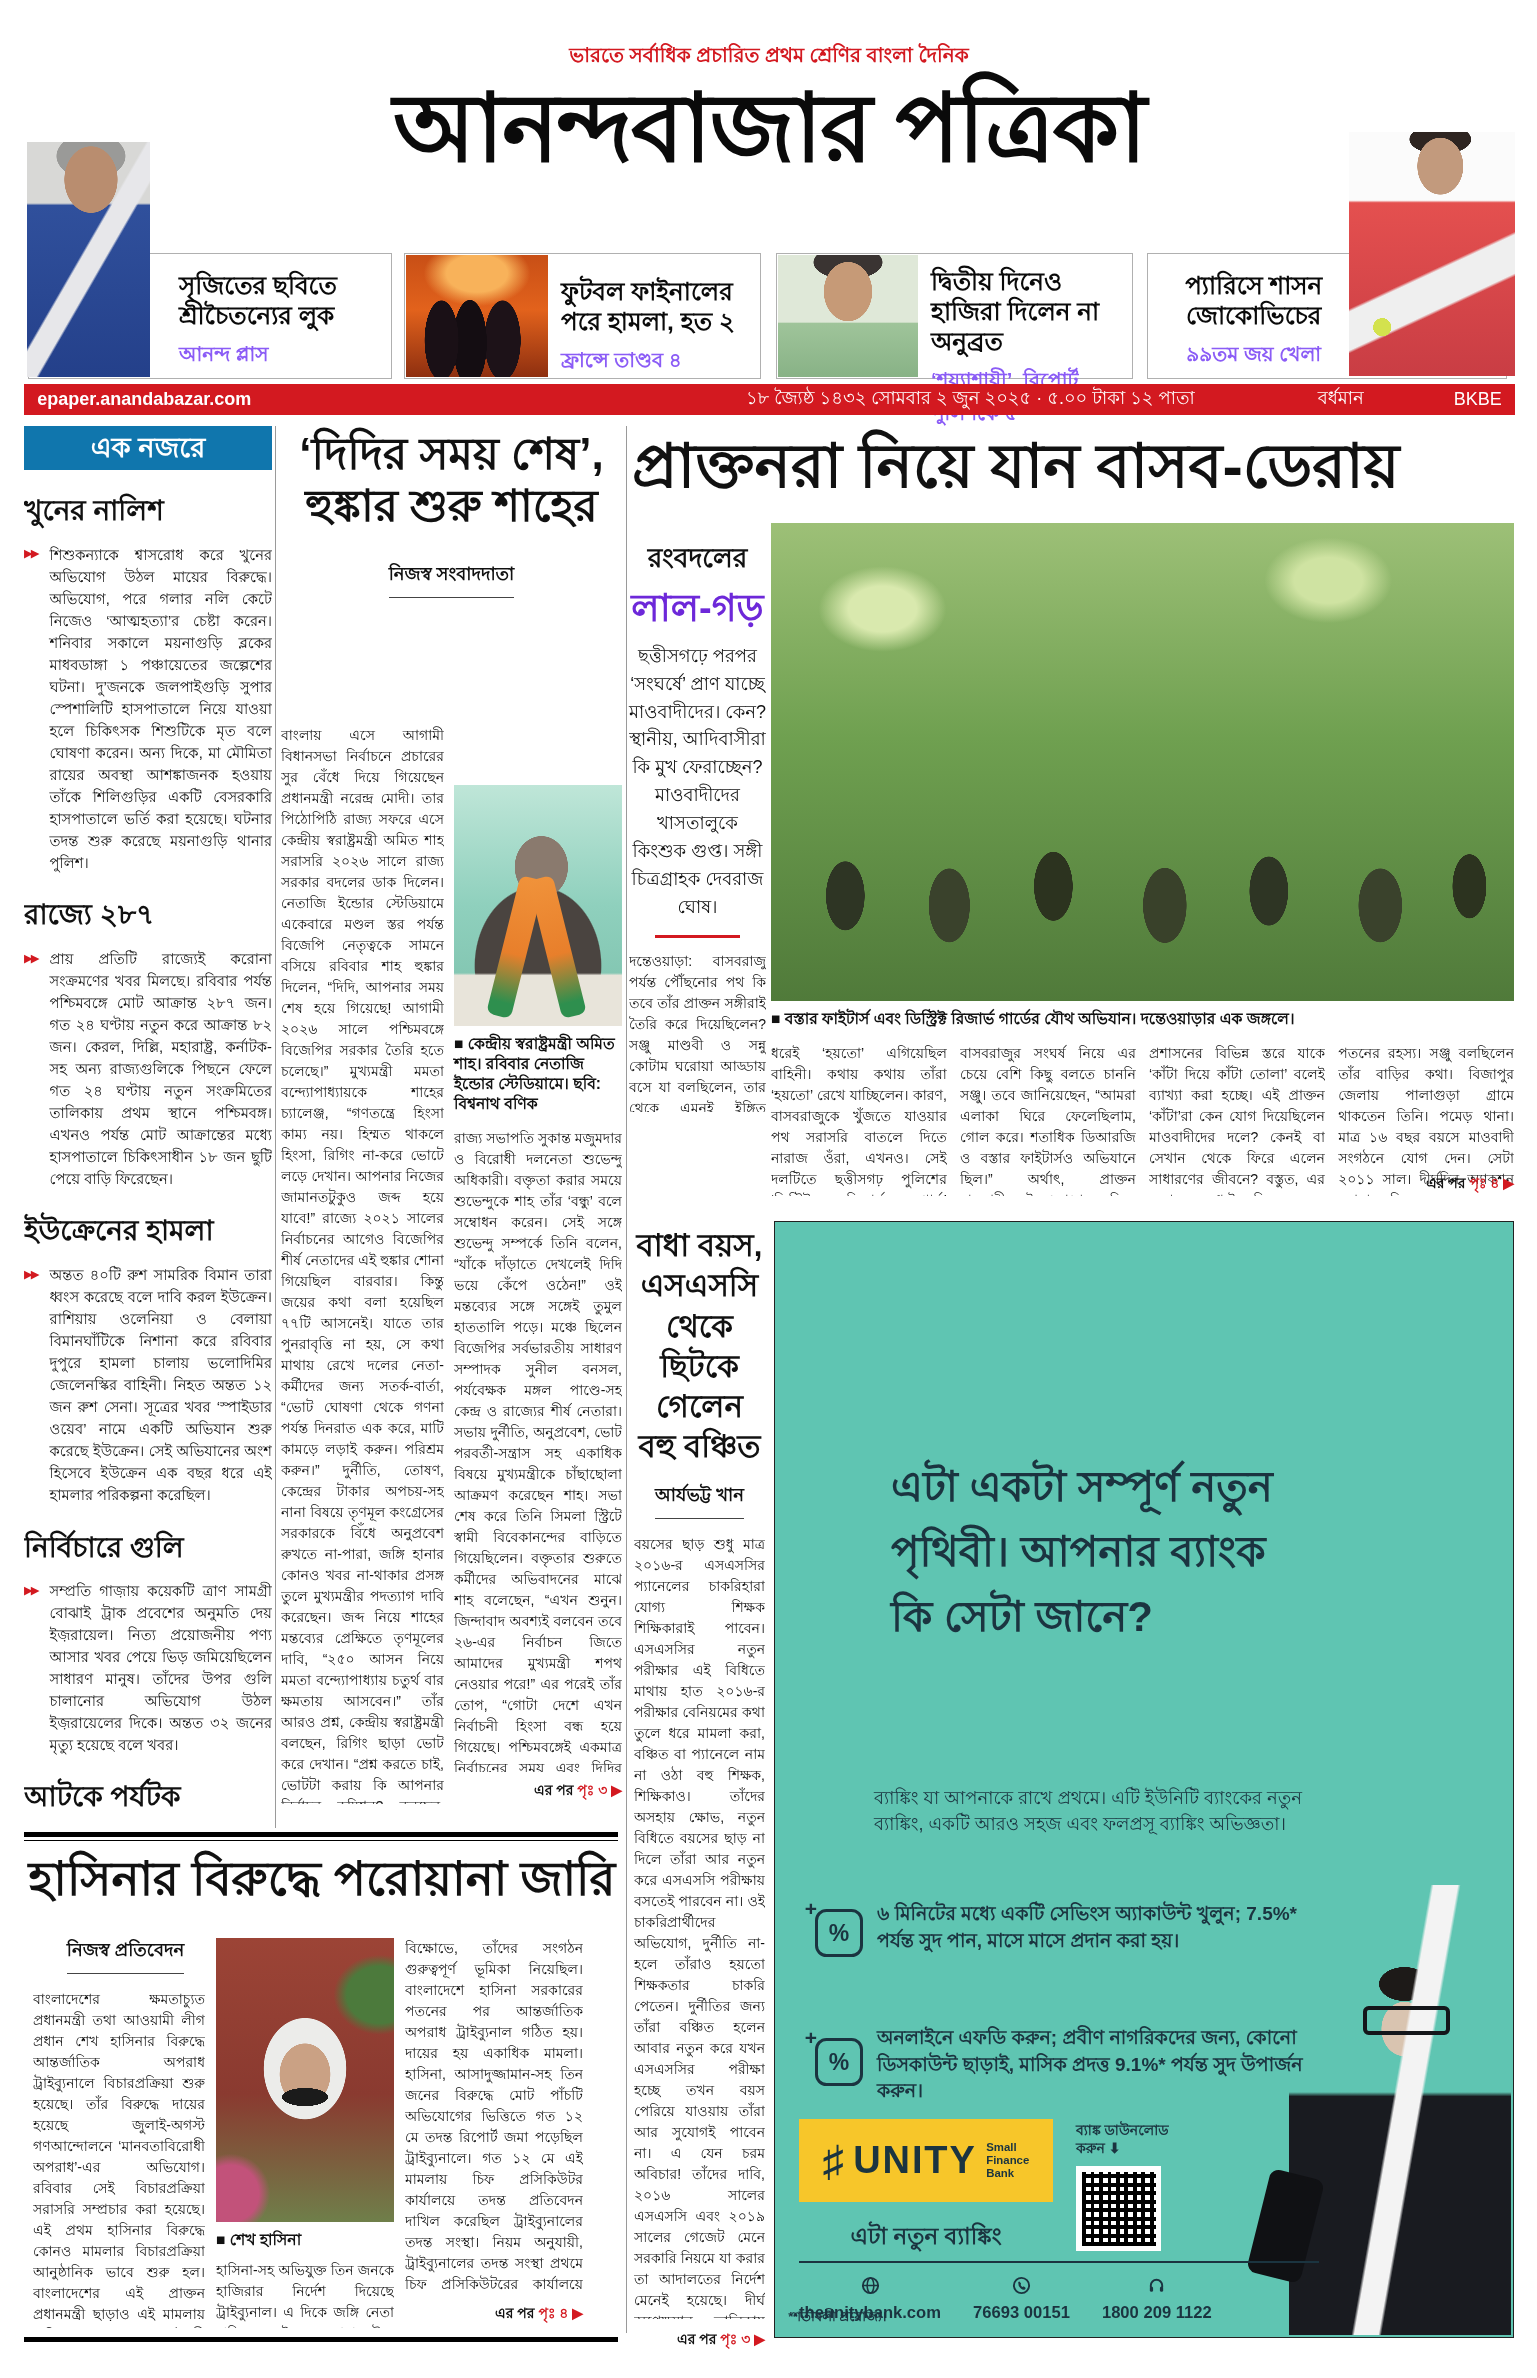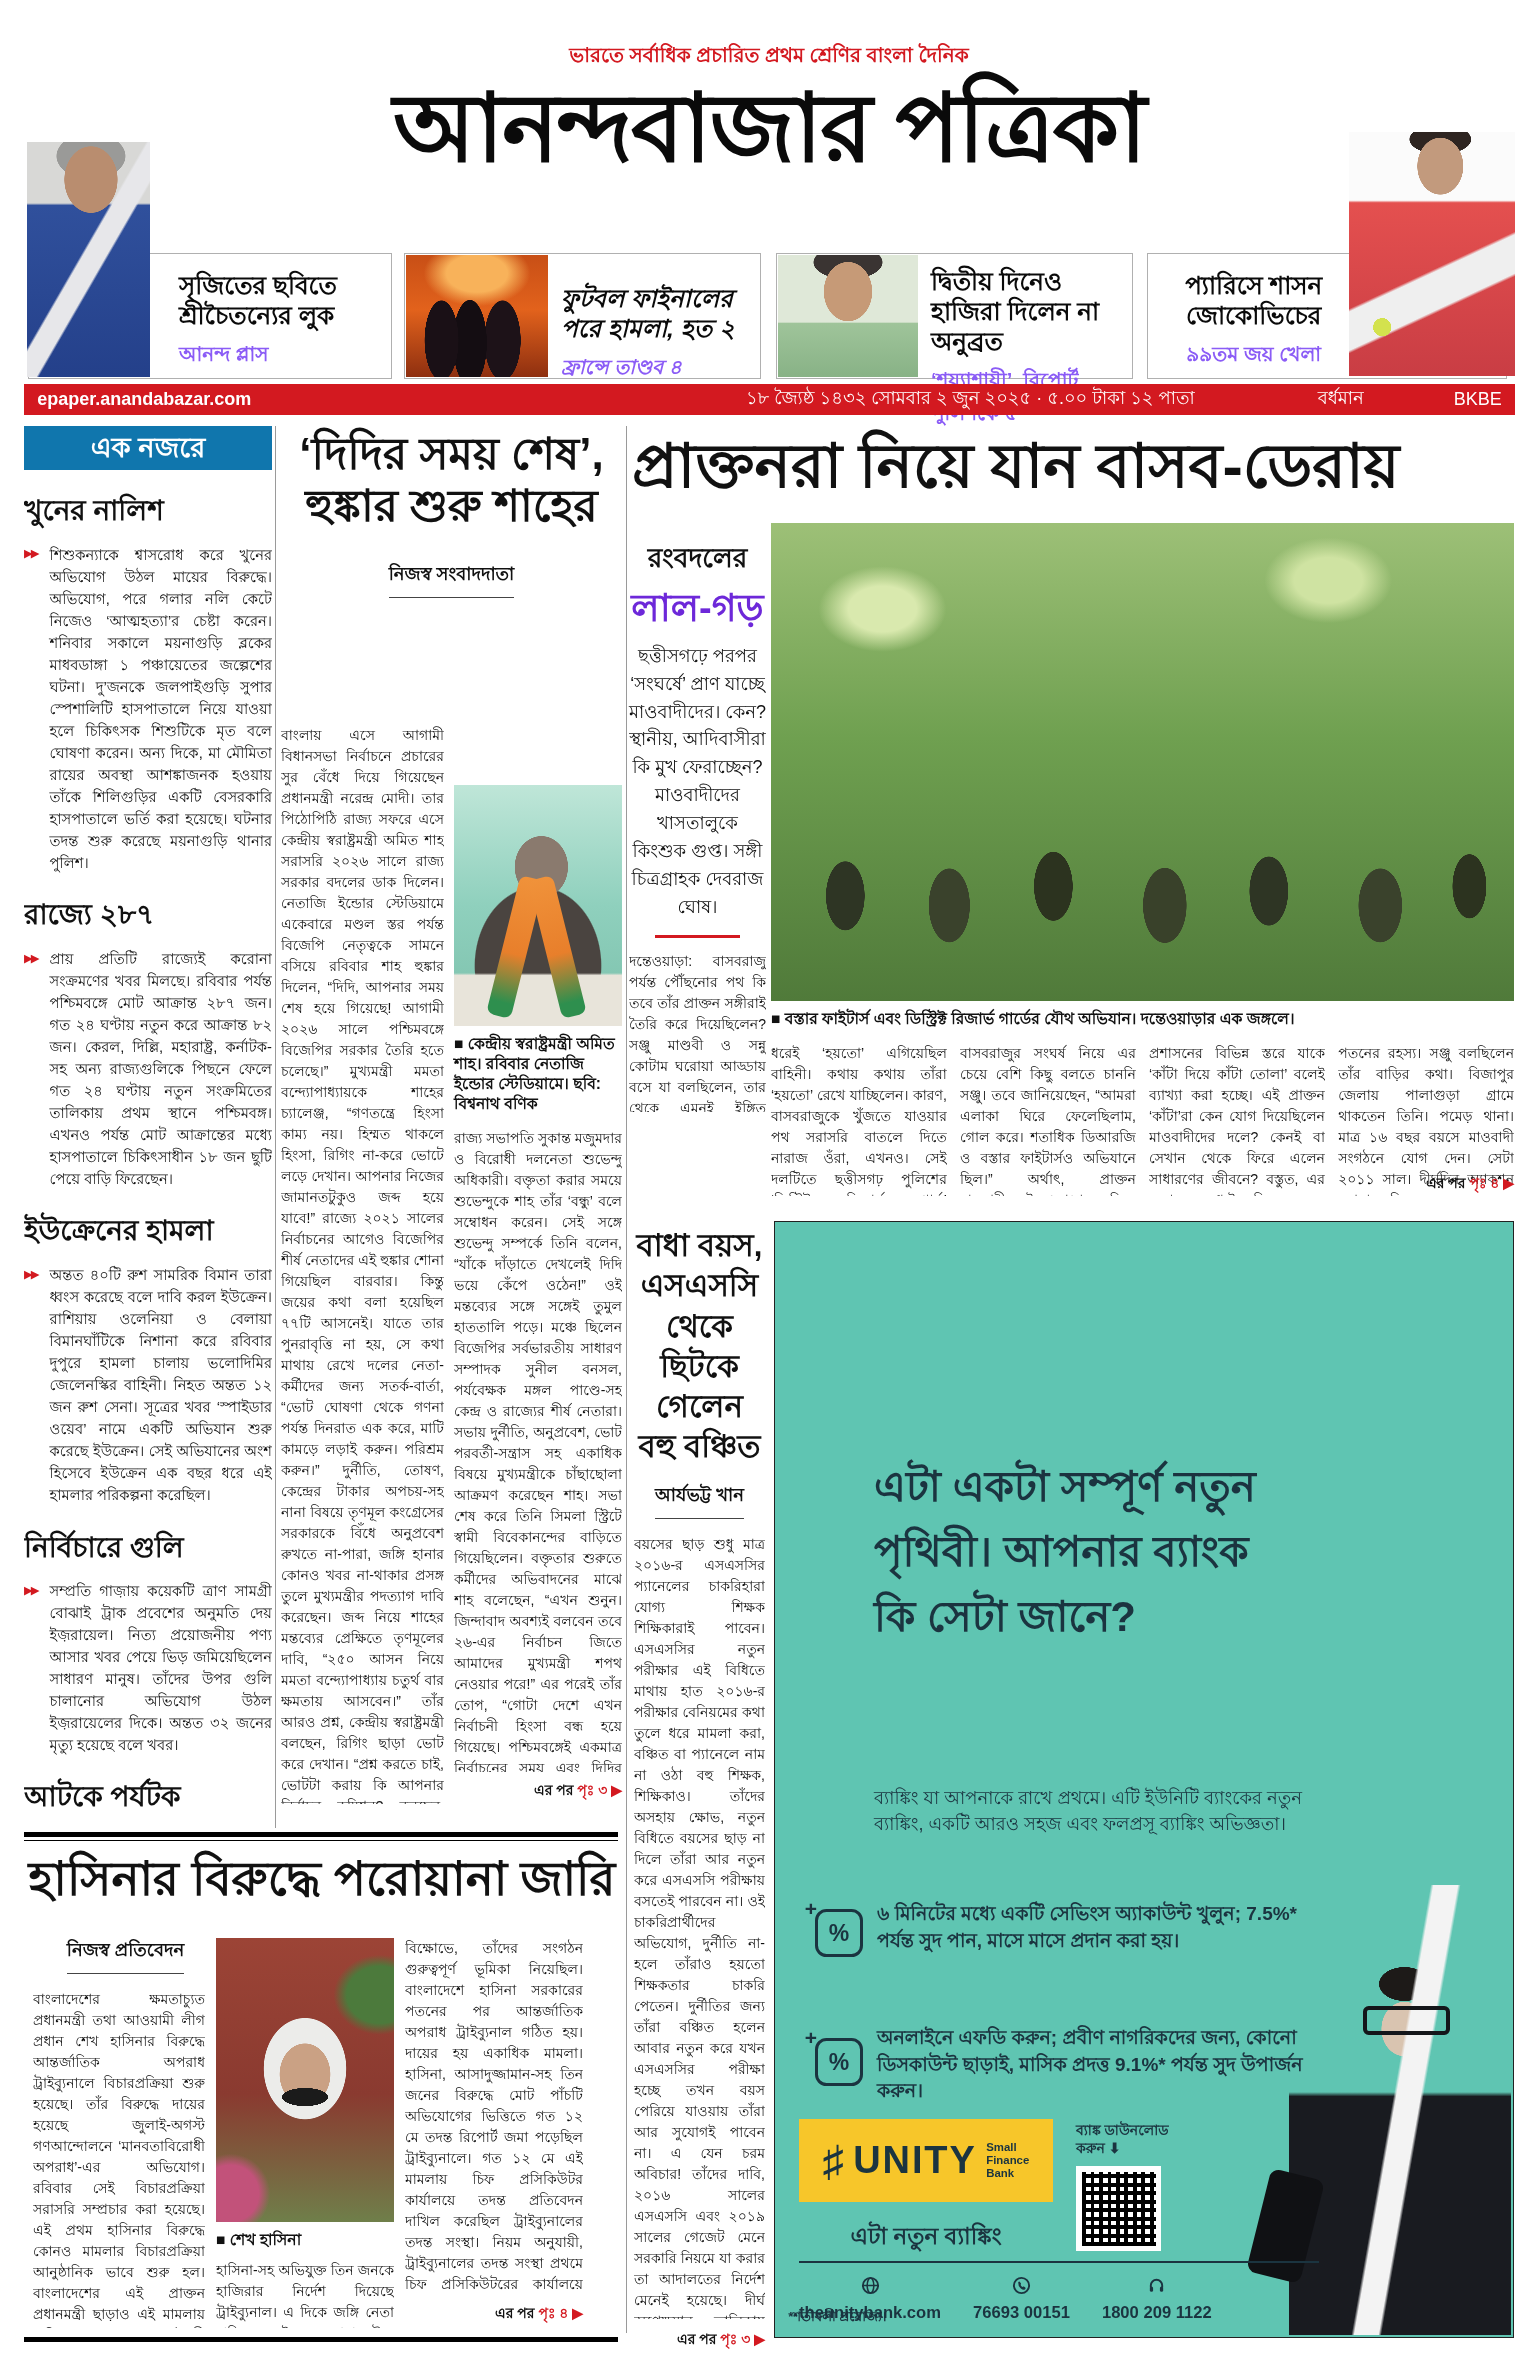--- a/index.html
+++ b/index.html
@@ -88,21 +88,21 @@
      radial-gradient(66px 57px at 92% 20%, #4c7a3c 0 50%, transparent 70%),
      linear-gradient(180deg,#9c4436 0%, #8a3a30 55%, #6f7f4a 100%);}
   .ph-adman{background:
      linear-gradient(100deg, transparent 47%, #f3f3f3 48% 56%, transparent 57%),
      radial-gradient(42px 28px at 52% 22%, #1d1a18 0 60%, transparent 61%),
      radial-gradient(38px 45px at 52% 32%, #d9c4b0 0 60%, transparent 61%),
      linear-gradient(180deg, transparent 46%, #191b20 47%);}
   .glasses{position:absolute;width:79px;height:21px;border:4.7px solid #14161a;border-radius:5.7px;background:transparent;}
   
   .ad{background:#5fc5b2;border:1.9px solid #222;box-sizing:border-box;color:#1b3440;}
-  .ad-h{font-size:42px;font-weight:bold;line-height:1.55;}
+  .ad-h{font-size:42px;font-weight:bold;line-height:1.55;margin-left:17px;}
   .ad-sub{font-size:18px;line-height:1.45;font-weight:500;}
   .ad-bul-txt{font-size:19px;line-height:1.4;font-weight:600;}
   .pct-ic{position:relative;width:42px;height:42px;border:3.3px solid #1b3440;border-radius:11.4px;
           font-size:23px;font-weight:bold;display:flex;align-items:center;justify-content:center;}
   .pct-ic .plus{position:absolute;top:-15px;left:-13.2px;font-size:21px;font-weight:bold;}
   .brandbox{background:#f7c62a;display:flex;align-items:center;justify-content:center;gap:9.5px;}
   .brand-name{font-size:38px;font-weight:900;letter-spacing:1.9px;color:#1b3440;}
   .brand-sub{font-size:11.4px;font-weight:bold;line-height:1.15;color:#1b3440;white-space:pre-line;}
   .hashlogo{font-size:42px;font-weight:900;color:#1b3440;}
   .ad-tag{font-size:23px;font-weight:bold;}
@@ -127,21 +127,21 @@
   <div class="abs ph ph-djoko" style="left:1349px;top:132px;width:166px;height:244px;z-index:3;"></div>
 
   <div class="abs tbox" style="left:28px;top:253px;width:362px;height:124px;">
     <div class="abs" style="left:150px;top:17px;width:201px;">
       <div class="t-title">সৃজিতের ছবিতে শ্রীচৈতন্যের লুক</div>
       <div class="t-kicker">আনন্দ প্লাস</div>
     </div>
   </div>
   <div class="abs tbox" style="left:404px;top:253px;width:355px;height:124px;">
     <div class="abs ph ph-riot" style="left:0.9px;top:0.9px;width:142px;height:122px;"></div>
-    <div class="abs" style="left:156px;top:30px;width:189px;font-style:italic;">
+    <div class="abs" style="left:156px;top:23px;width:189px;">
       <div class="t-title">ফুটবল ফাইনালের পরে হামলা, হত ২</div>
       <div class="t-kicker">ফ্রান্সে তাণ্ডব ৪</div>
     </div>
   </div>
   <div class="abs tbox" style="left:776px;top:253px;width:355px;height:124px;">
     <div class="abs ph ph-anubrata" style="left:0.9px;top:0.9px;width:140px;height:122px;"></div>
     <div class="abs" style="left:154px;top:13.2px;width:191px;">
       <div class="t-title">দ্বিতীয় দিনেও হাজিরা দিলেন না অনুব্রত</div>
       <div class="t-kicker">‘শয্যাশায়ী’, রিপোর্ট পুলিশকে ৫</div>
     </div>

